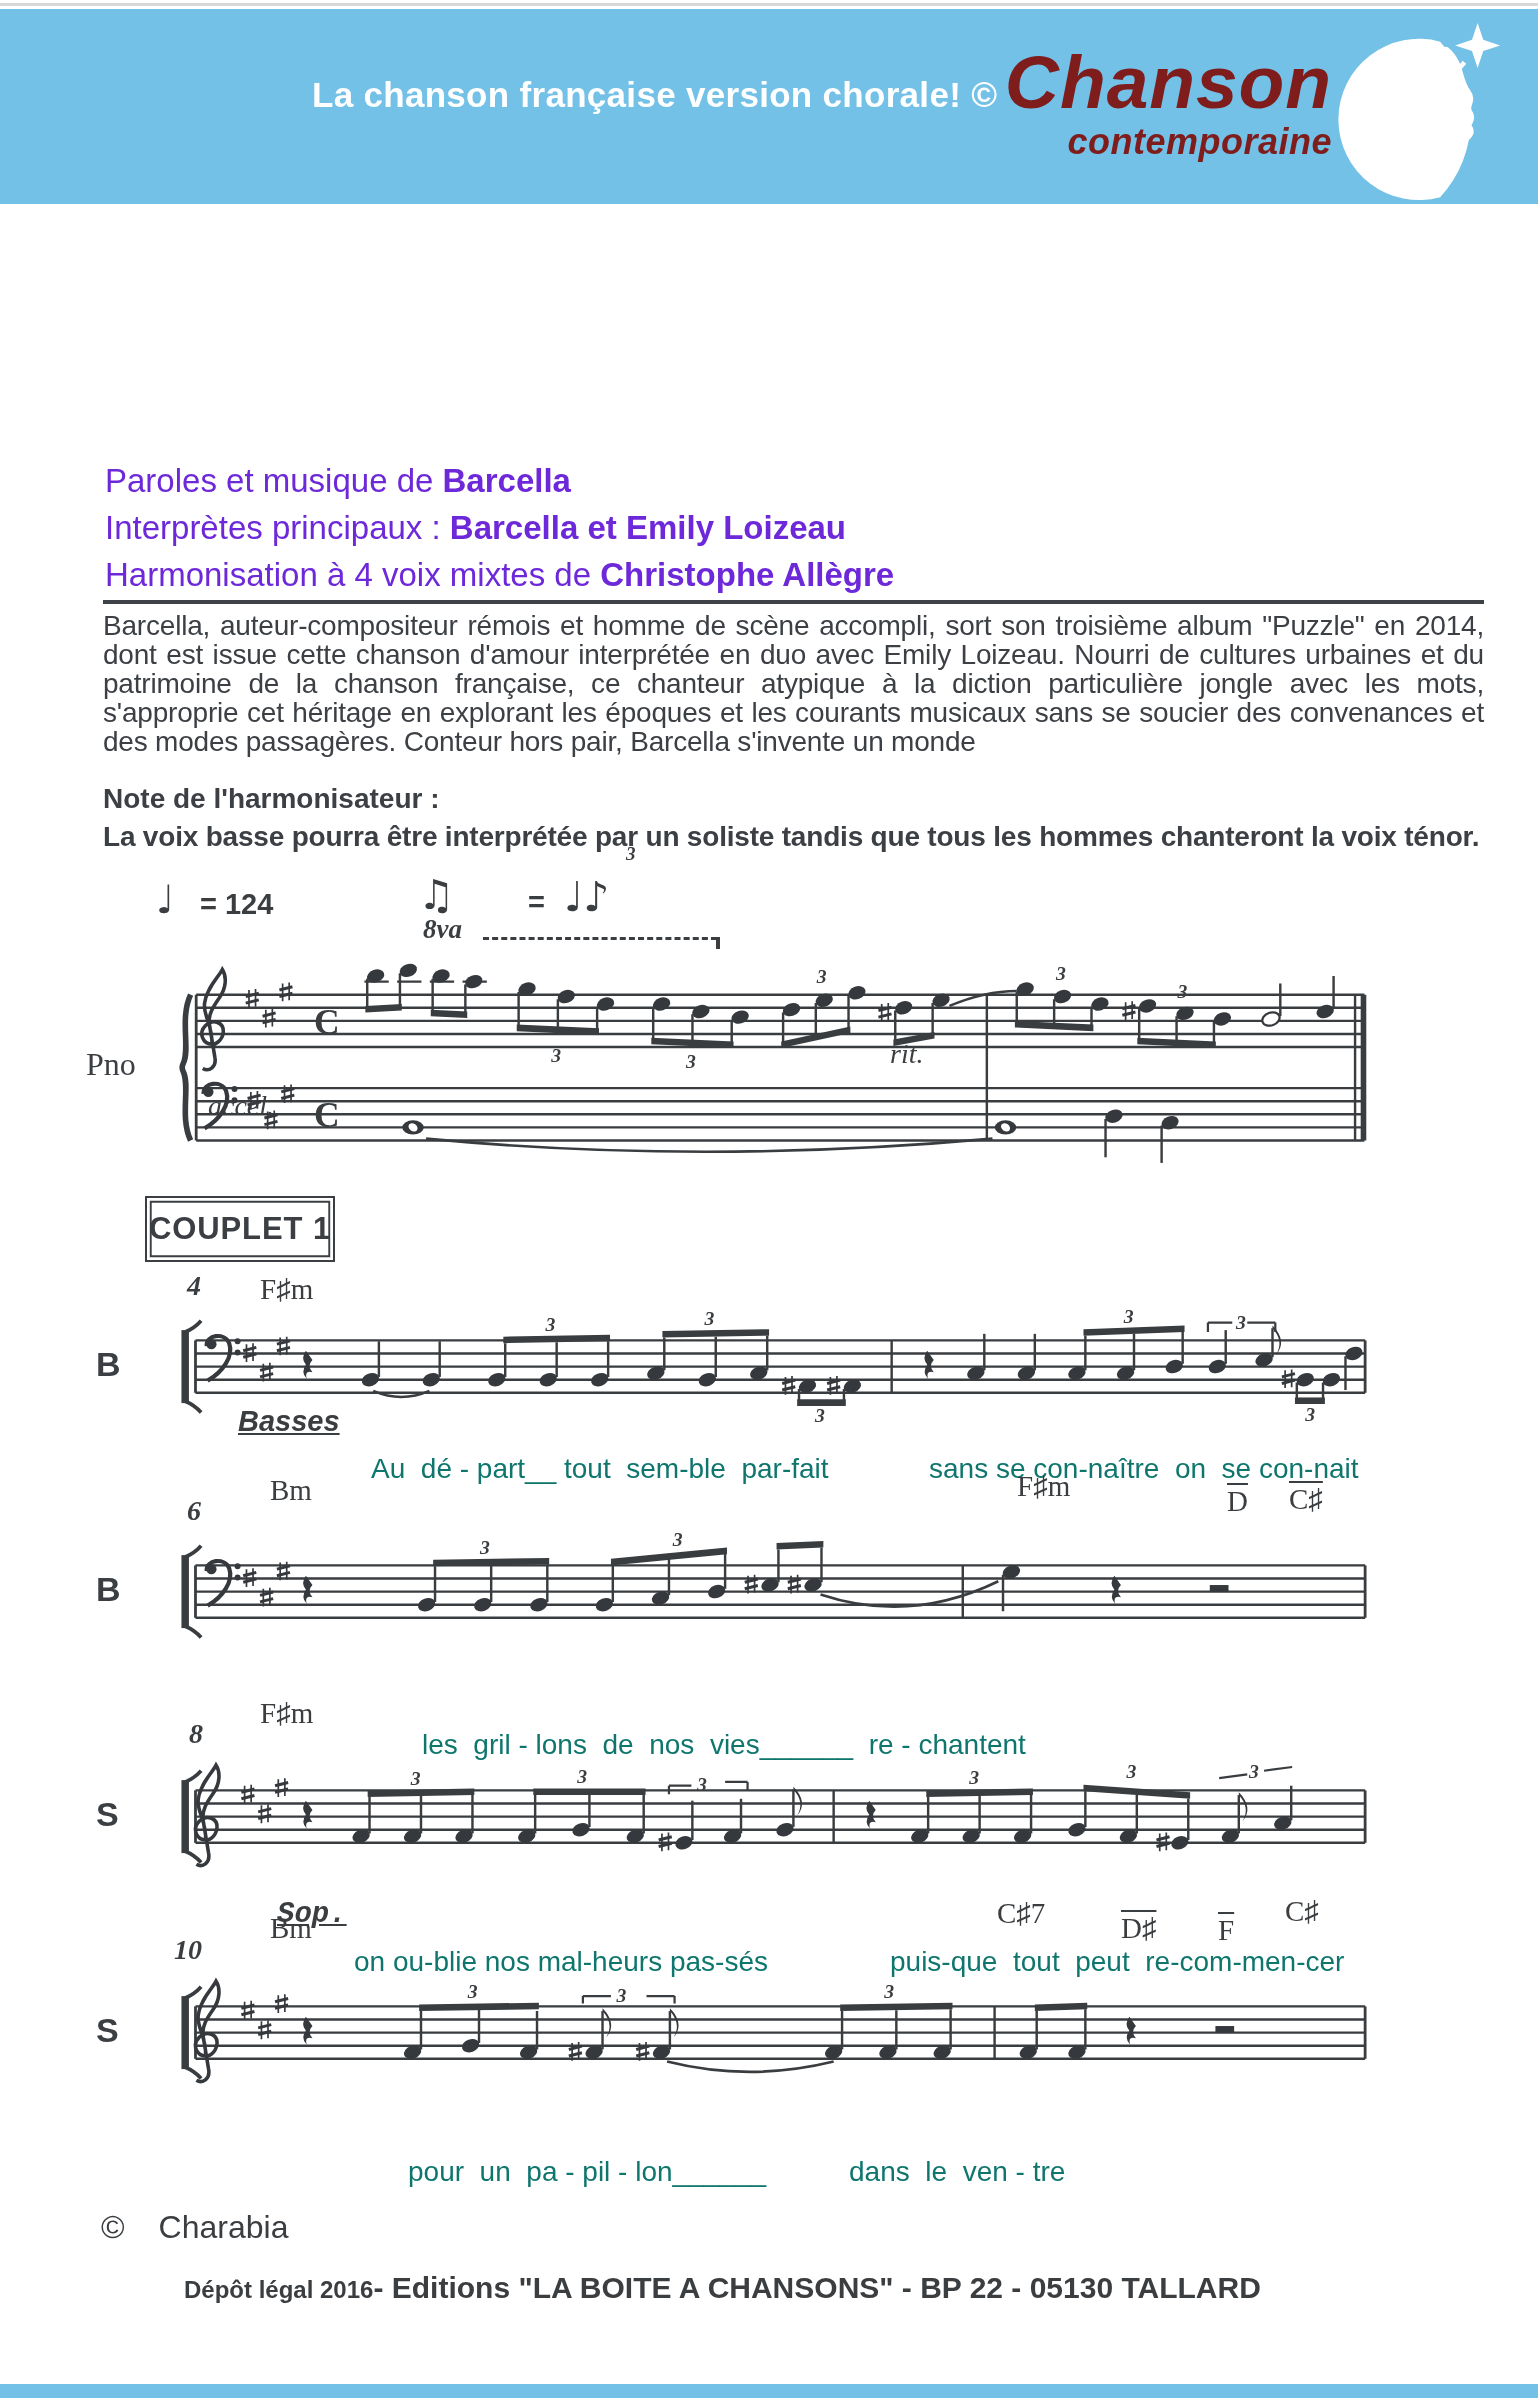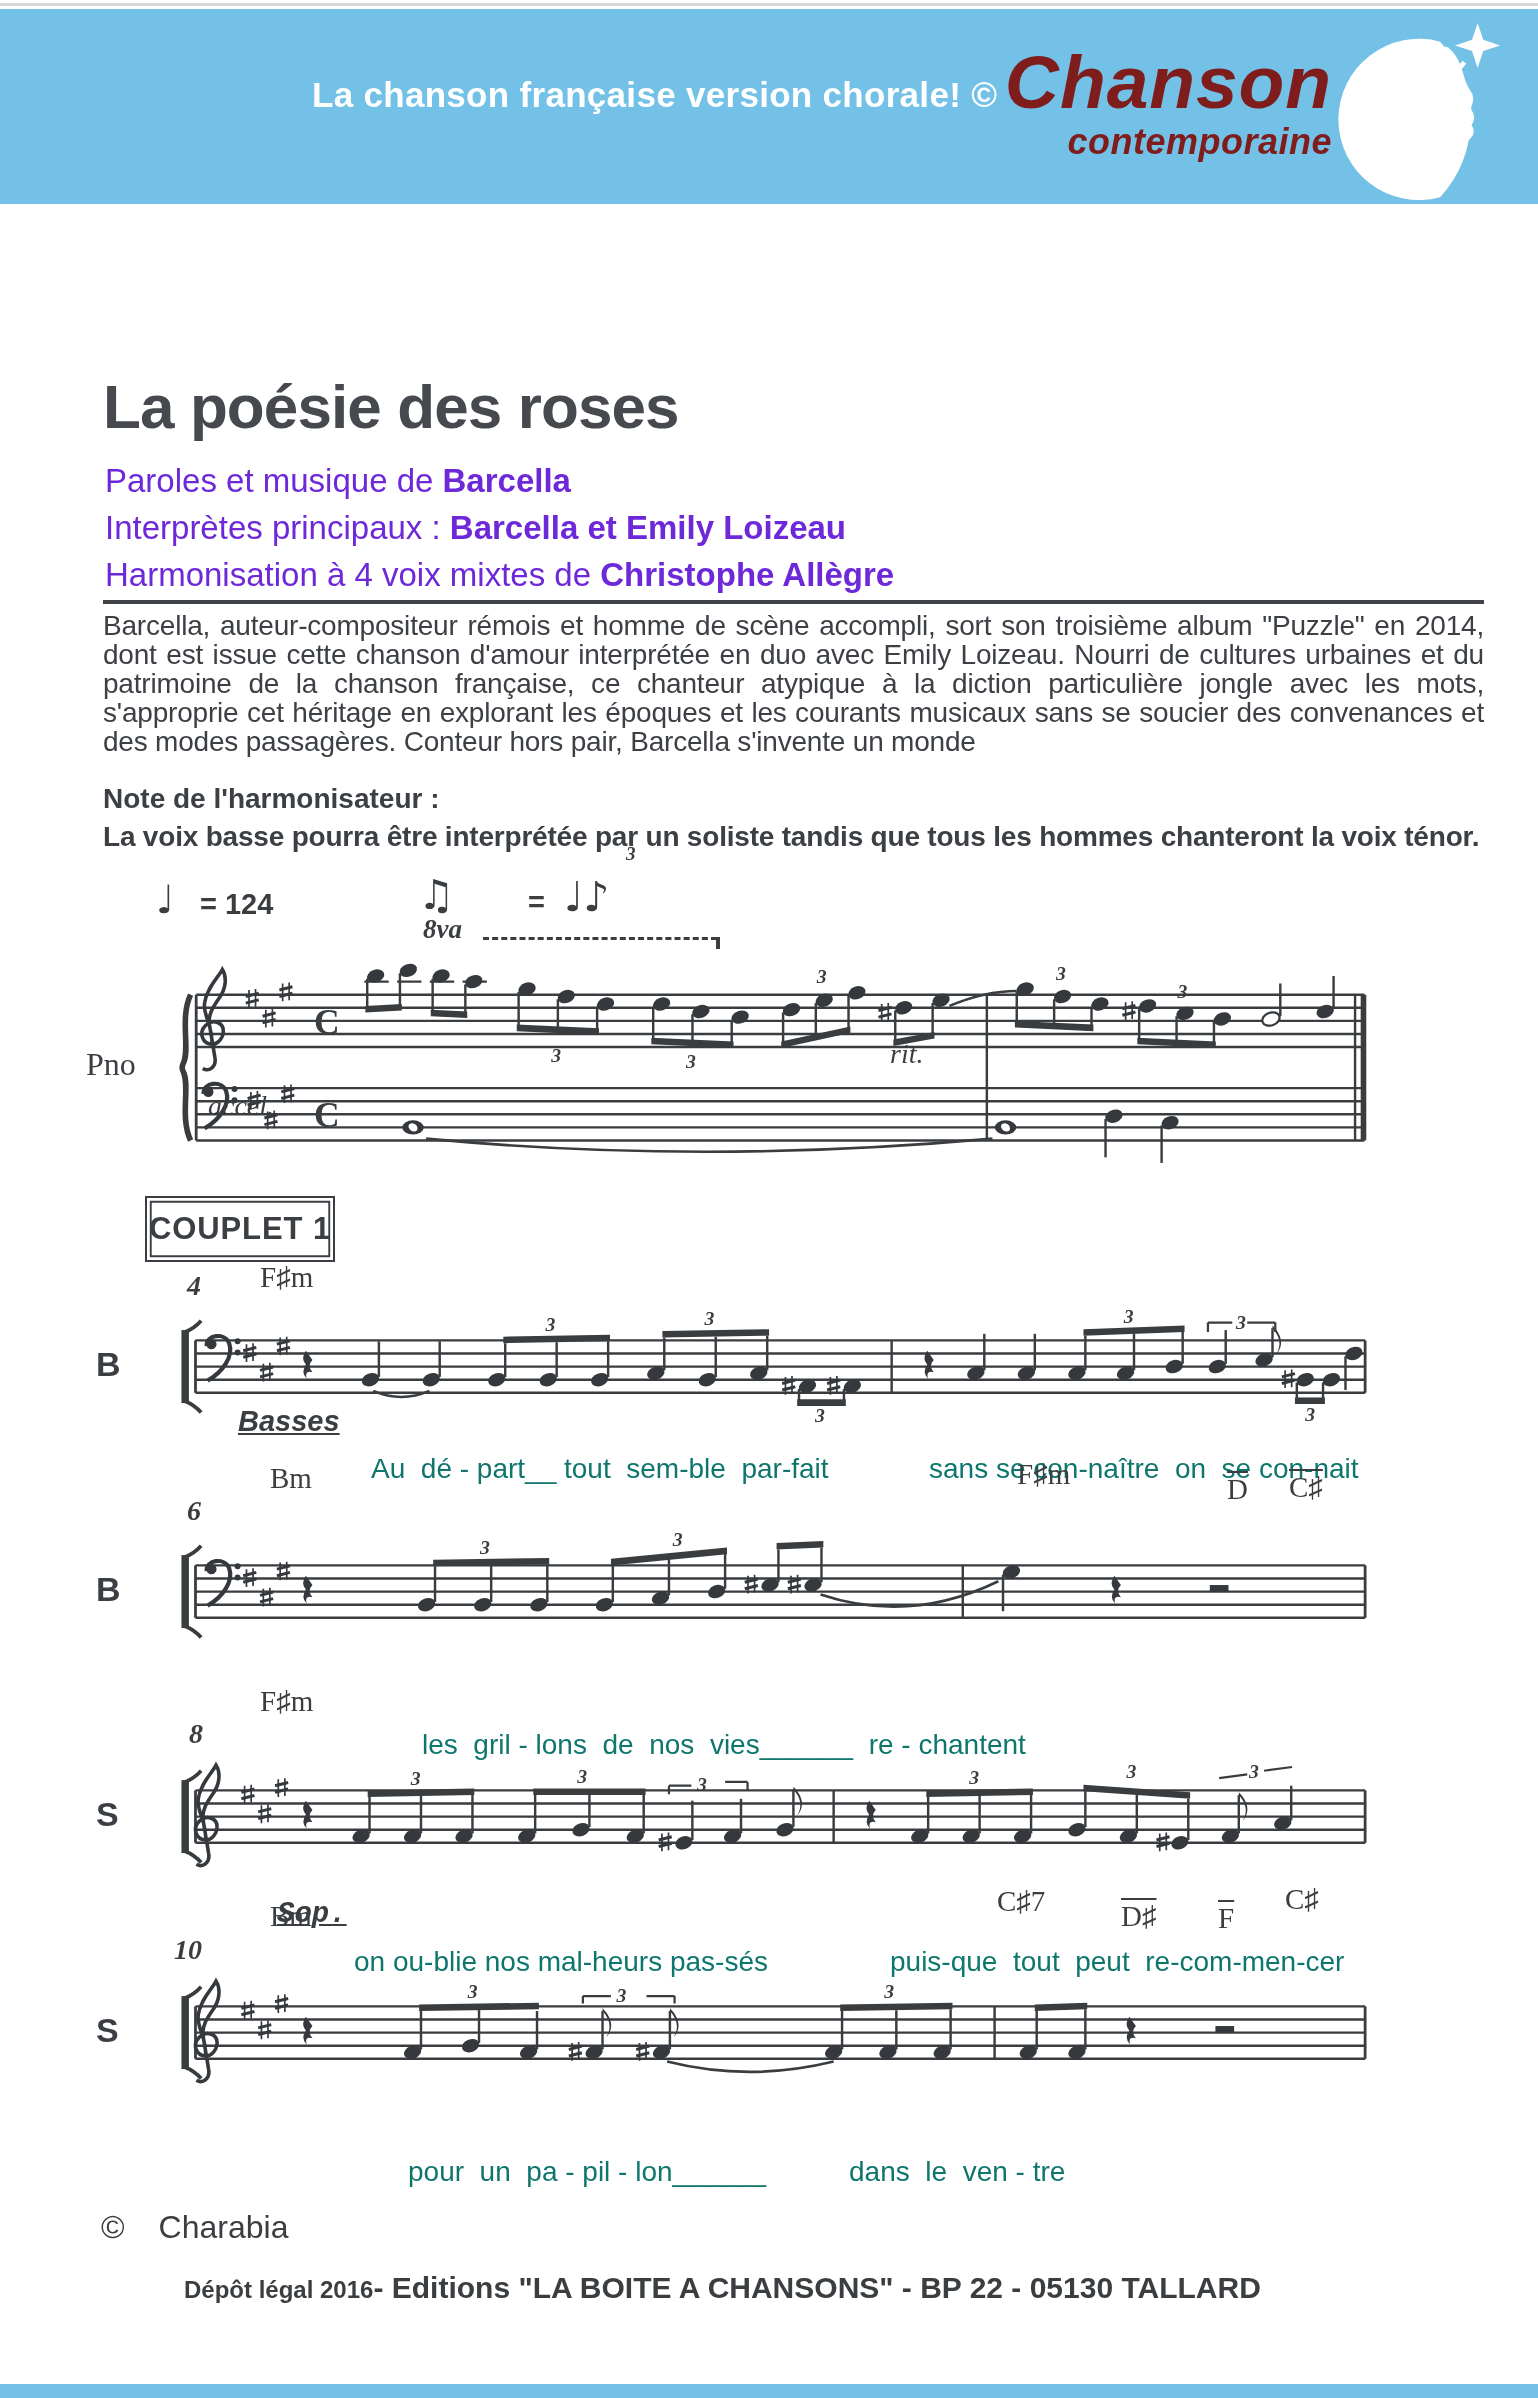--- a/index.html
+++ b/index.html
@@ -34,21 +34,21 @@
   svg .t3{font-family:"Liberation Serif",serif;font-style:italic;font-weight:bold;font-size:21px;fill:#3b3e41;}
   svg .ts{font-family:"Liberation Serif",serif;font-weight:bold;font-size:38px;fill:#3b3e41;}
   svg .st{stroke:#3a3d40;stroke-width:2.6;fill:none;}
   
   .ov-item{position:absolute;white-space:pre;color:#3b3e41;}
   .glyph{font-family:"DejaVu Sans",sans-serif;font-size:39px;}
   .lg{font-size:41px;}
   .tempo{font-size:29px;font-weight:bold;}
   .octava{font-family:"Liberation Serif",serif;font-style:italic;font-weight:bold;font-size:27px;}
   .expr{font-family:"Liberation Serif",serif;font-style:italic;font-size:28px;}
-  .chord{font-family:"Liberation Serif",serif;font-size:29px;}
+  .chord{font-family:"Liberation Serif",serif;font-size:29px;margin-top:12px;}
   .ovl{text-decoration:overline;}
   .mnum{font-family:"Liberation Serif",serif;font-style:italic;font-weight:bold;font-size:28px;}
   .lyr{font-size:28px;color:#0f766e;margin-top:44px;}
   .lyrlabel{font-size:29px;font-weight:bold;font-style:italic;text-decoration:underline;}
   .tripsm{font-family:"Liberation Serif",serif;font-style:italic;font-weight:bold;font-size:19px;}
   
   .f1{position:absolute;left:101px;top:2209px;font-size:32px;color:#3b3e41;}
   .f1 .c{margin-right:34px;}
   .f2{position:absolute;left:184px;top:2271px;display:flex;align-items:baseline;font-weight:bold;color:#3b3e41;}
   .f2 .sm{font-size:24px;}
@@ -69,21 +69,20 @@
     </div>
     <svg class="logo-icon" width="169" height="180" viewBox="0 0 180 192">
       <path d="M112,22 A86,86 0 1 0 112,188 A122,122 0 0 0 112,22 Z" fill="#ffffff"></path>
       <circle cx="118" cy="96" r="11" fill="#ffffff"></circle>
       <path d="M118,32 C134,46 130,62 140,76 C148,86 136,90 142,98 C148,106 138,108 142,114 C147,121 137,124 132,132 C124,146 112,158 98,168" stroke="#ffffff" stroke-width="9" fill="none" stroke-linecap="round"></path>
       <path d="M152,2 L158,20 L176,26 L158,32 L152,50 L146,32 L128,26 L146,20 Z" fill="#ffffff"></path>
       <path d="M138,44 L124,60" stroke="#ffffff" stroke-width="5"></path>
     </svg>
   </div>
 
-  <div class="title">La poésie des roses</div>
   <div class="credits">
     <div><span>Paroles et musique de </span><b>Barcella</b></div>
     <div><span>Interprètes principaux : </span><b>Barcella et Emily Loizeau</b></div>
     <div><span>Harmonisation à 4 voix mixtes de </span><b>Christophe Allègre</b></div>
   </div>
   <div class="rule"></div>
   <div class="desc">Barcella, auteur-compositeur rémois et homme de scène accompli, sort son troisième album "Puzzle" en 2014, dont est issue cette chanson d'amour interprétée en duo avec Emily Loizeau. Nourri de cultures urbaines et du patrimoine de la chanson française, ce chanteur atypique à la diction particulière jongle avec les mots, s'approprie cet héritage en explorant les époques et les courants musicaux sans se soucier des convenances et des modes passagères. Conteur hors pair, Barcella s'invente un monde</div>
   <div class="note-h">Note de l'harmonisateur :</div>
   <div class="note-t">La voix basse pourra être interprétée par un soliste tandis que tous les hommes chanteront la voix ténor.</div>
 

